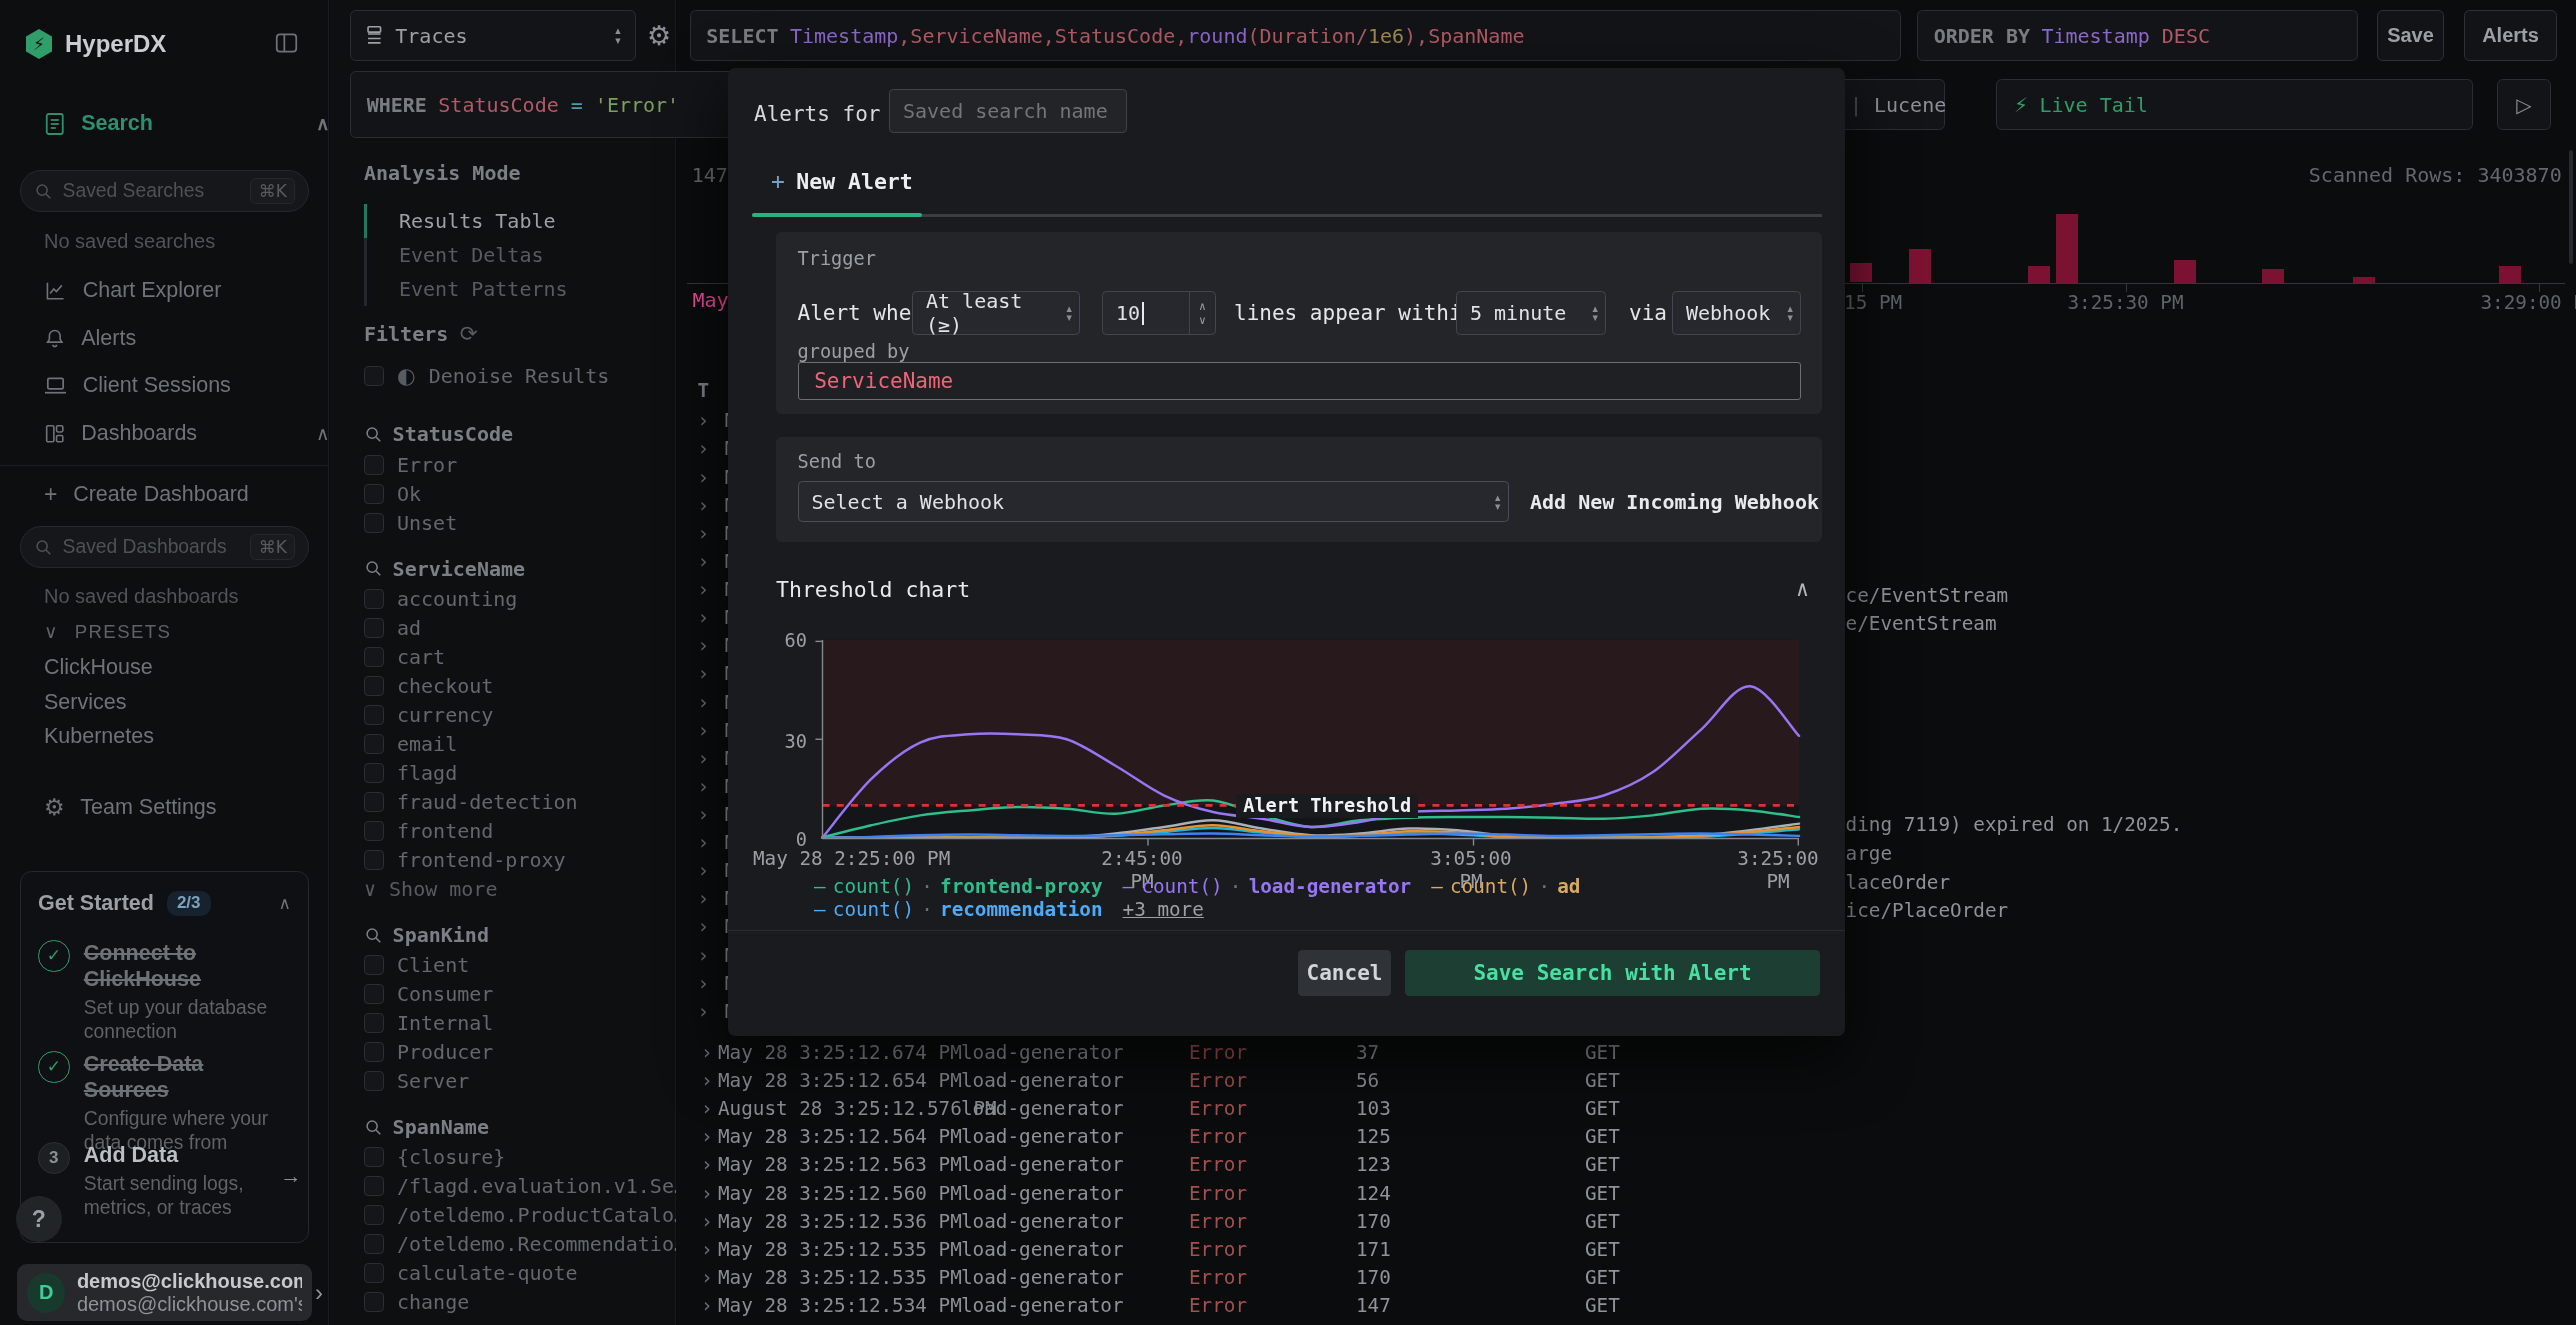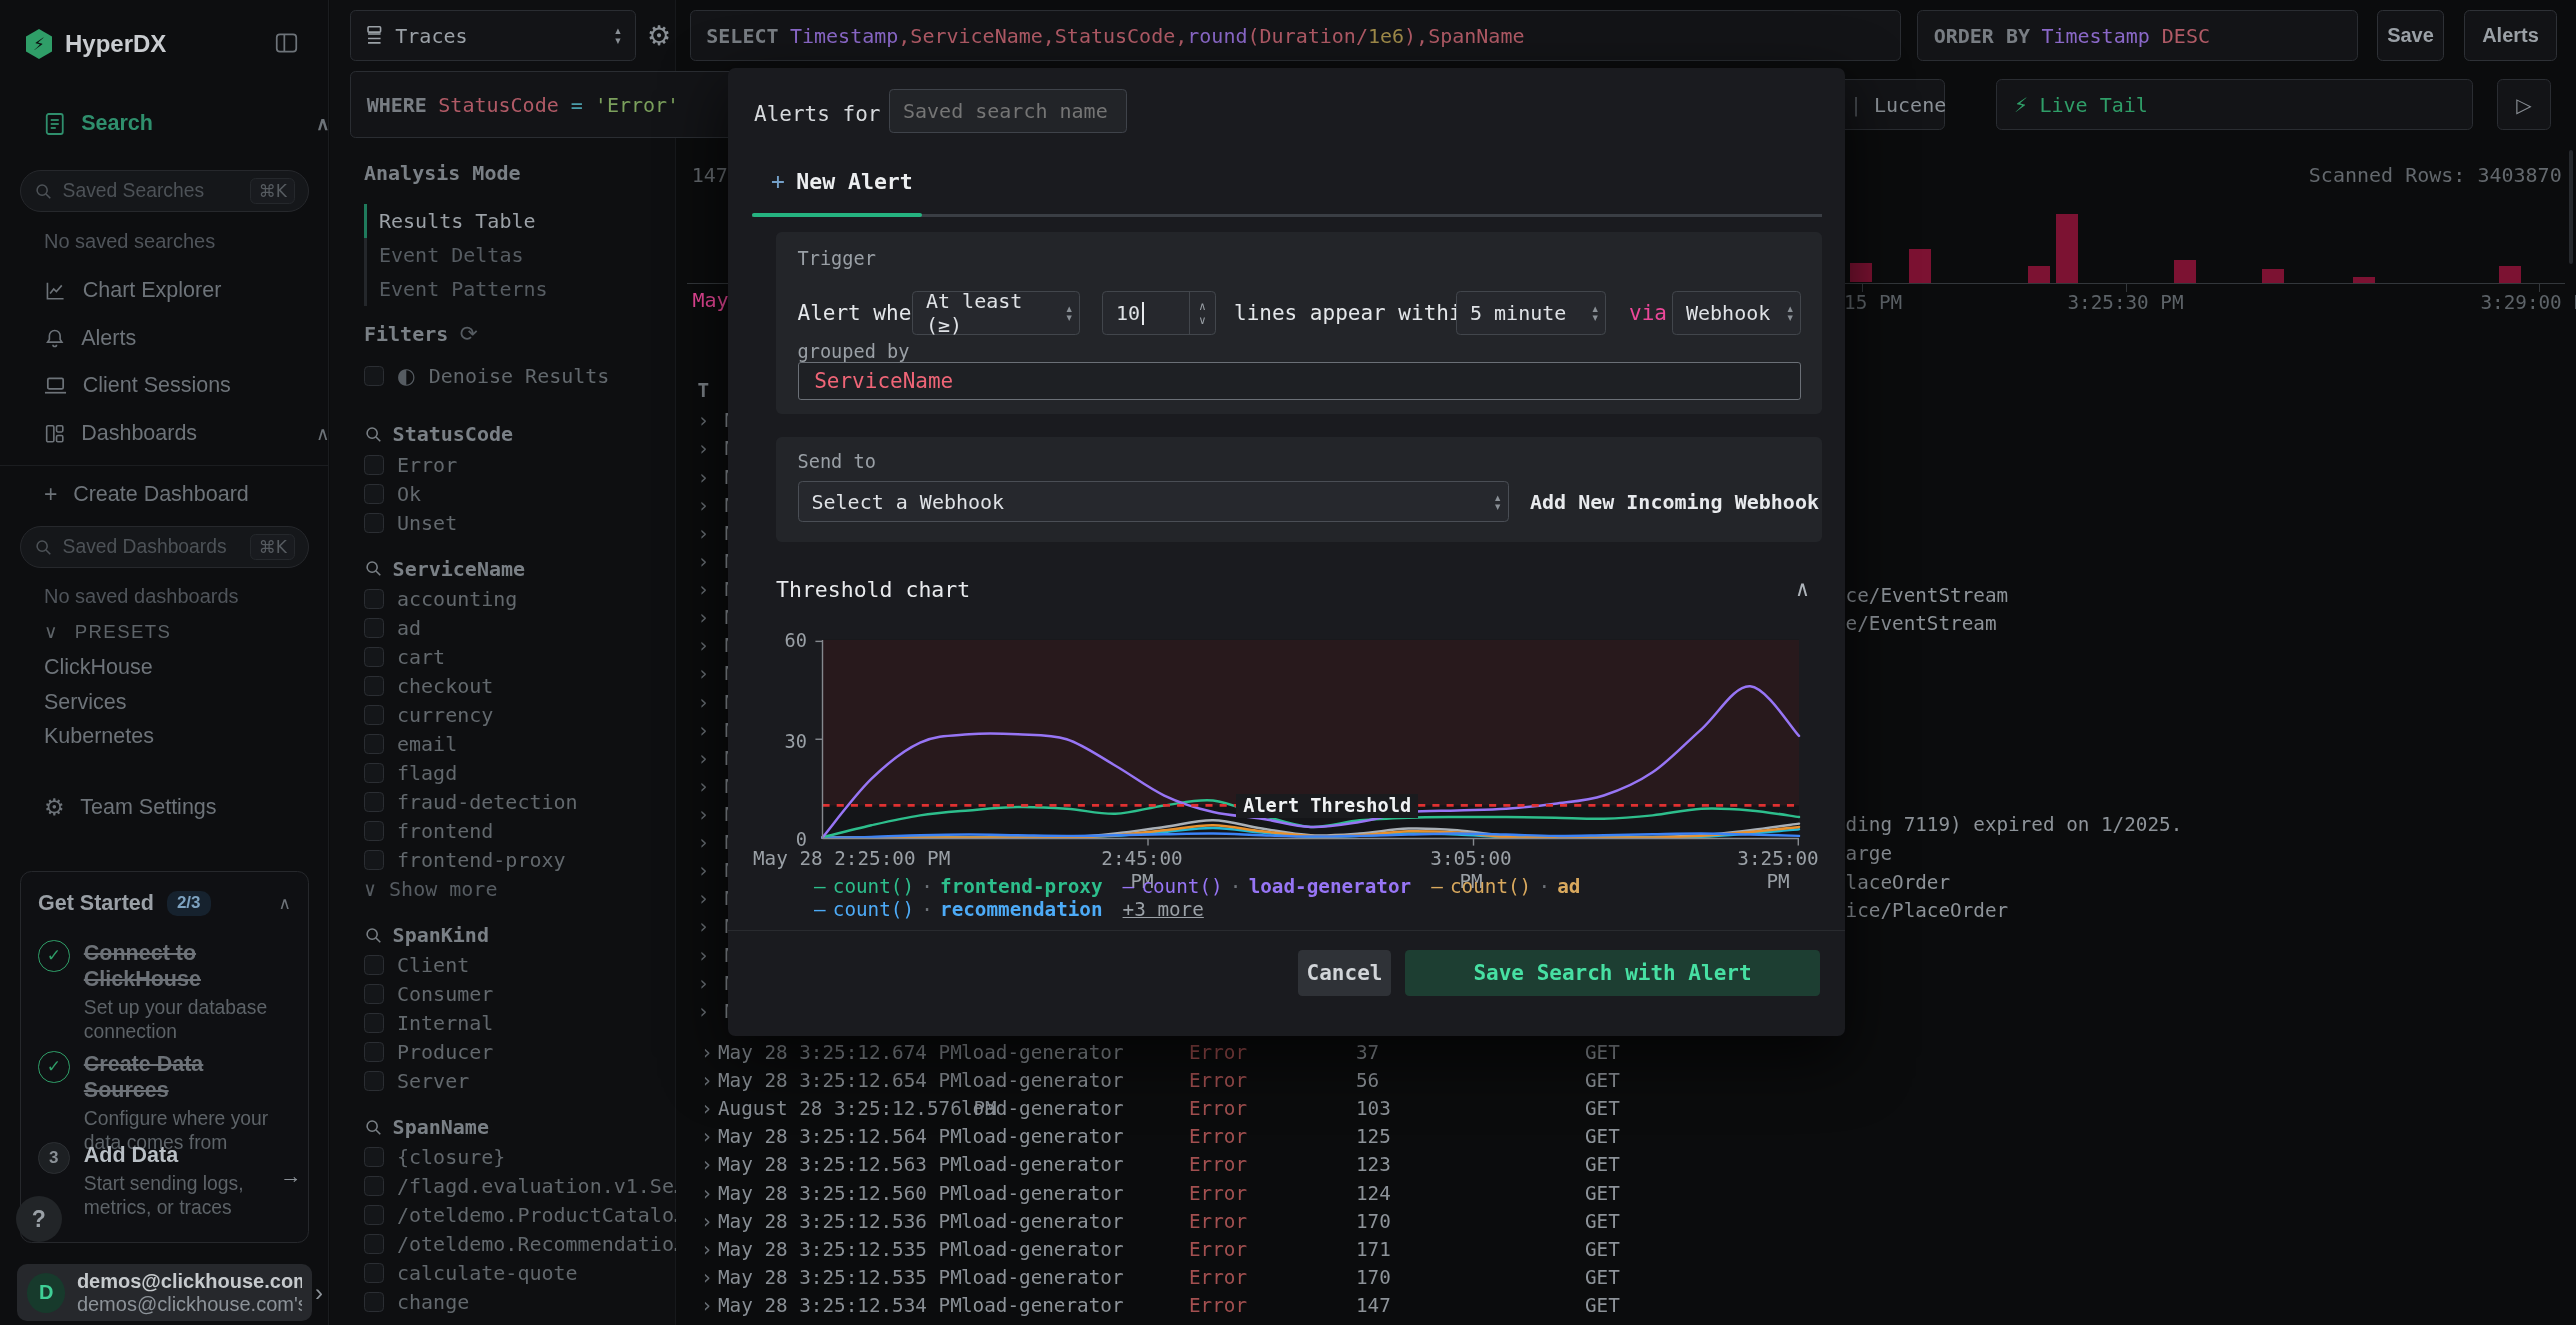--- a/index.html
+++ b/index.html
@@ -18,21 +18,21 @@
   .tk-purple{color:#8a68c8}.tk-rose{color:#b05a66}.tk-yellow{color:#a08c4a}.tk-teal{color:#4a9daa}.tk-green{color:#7ba05c}
   
   #sidebar{position:absolute;left:0;top:0;width:329px;height:1325px;background:#0d0e10;border-right:0.7px solid #1b1d20;font-family:var(--sans)}
   .side-item{position:absolute;left:44px;display:flex;align-items:center;gap:15.7px;color:#6d7379;font-size:21.5px;cursor:pointer}
   .pill-input{position:absolute;left:20px;width:289px;height:42px;border:0.7px solid #26282c;background:#15171a;border-radius:21px;display:flex;align-items:center;padding:0 13px;gap:10px;color:#4d5257;font-size:19.3px}
   .kbd{margin-left:auto;background:#191b1f;border:0.7px solid #25282c;border-radius:5.7px;padding:2.1px 7.2px;font-size:17px;color:#565b60;font-family:"DejaVu Sans",sans-serif}
   .muted-note{position:absolute;left:44px;color:#4f545a;font-size:20px}
   
   #filters{position:absolute;left:330px;top:0;width:346px;height:1325px;background:#0e0f11;border-right:0.7px solid #17191c}
   .fhead{color:var(--dim-txt2);font-size:20px;font-weight:bold;display:flex;align-items:center;gap:11.4px}
-  .atab{height:34px;line-height:34px;padding-left:12px;color:#565c62;font-size:20px;border-left:3.6px solid #24272b;cursor:pointer}
+  .atab{height:34px;line-height:34px;padding-left:32px;color:#565c62;font-size:20px;border-left:3.6px solid #24272b;cursor:pointer}
   .atab.active{border-left-color:#1f7a5c;color:#9ba1a7}
   .fitem{display:flex;align-items:center;gap:13px;height:29px;color:var(--dim-txt);font-size:20px;cursor:pointer}
   .fcheck{width:20px;height:20px;border-radius:4.3px;border:0.7px solid #2b2e33;background:#141619;flex:0 0 auto}
   .fgrouphead{display:flex;align-items:center;gap:10px;color:var(--dim-txt2);font-weight:bold;font-size:20px;height:31.5px;margin-top:15.7px}
   
   .frag{position:absolute;color:var(--row-txt);font-size:19.3px;white-space:pre}
   .trow{position:absolute;left:0;width:1900px;height:28px}
   .trow span{position:absolute;top:0;line-height:28px;font-size:19.3px;color:var(--row-txt);white-space:pre}
   .trow .c-chev{left:25px;color:#666c72}
   .trow .c-time{left:42px;color:#888e94}
@@ -559,21 +559,21 @@
           </span>
       </div>
       <span class="abs" style="left:458px;top:59px;line-height:44px;color:#e4e7ea;font-size:21px">lines appear within</span>
       <div class="mselect" style="left:680px;top:59px;width:150px;height:44px">
         <span>5 minute</span>
         <span class="updown">
             <span>▴</span>
             <span>▾</span>
           </span>
       </div>
-      <span class="abs" style="left:853px;top:59px;line-height:44px;color:#ec4899;font-size:21px">via</span>
+      <span class="abs" style="left:853px;top:59px;line-height:44px;color:#e5e5e5;font-size:21px">via</span>
       <div class="mselect" style="left:896px;top:59px;width:129px;height:44px">
         <span>Webhook</span>
         <span class="updown">
             <span>▴</span>
             <span>▾</span>
           </span>
       </div>
       <span class="abs mlabel" style="left:21.5px;top:109px">grouped by</span>
       <div class="abs" style="left:21.5px;top:130px;width:1003px;height:38px;background:#1e2024;border:0.7px solid #6b7077;border-radius:2.9px;display:flex;align-items:center;padding:0 15.7px;color:#ef6577;font-size:21px">
         <span>ServiceName</span>

